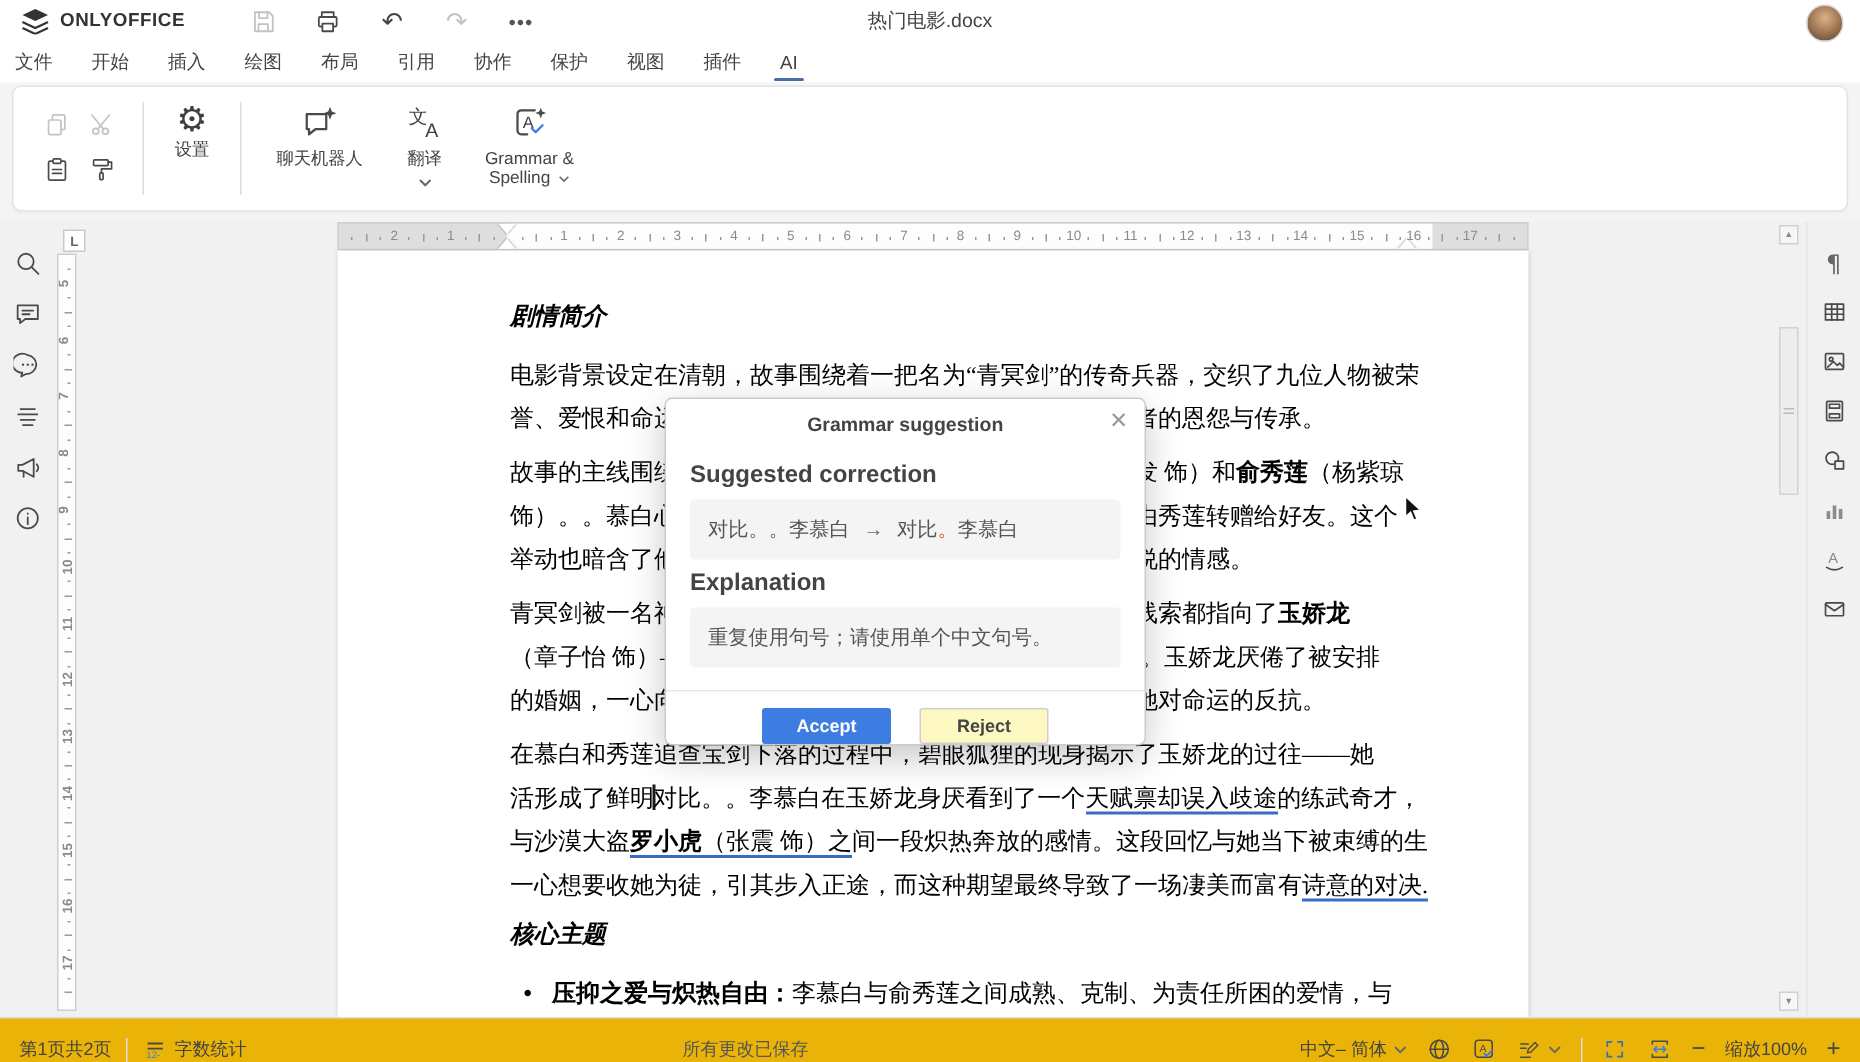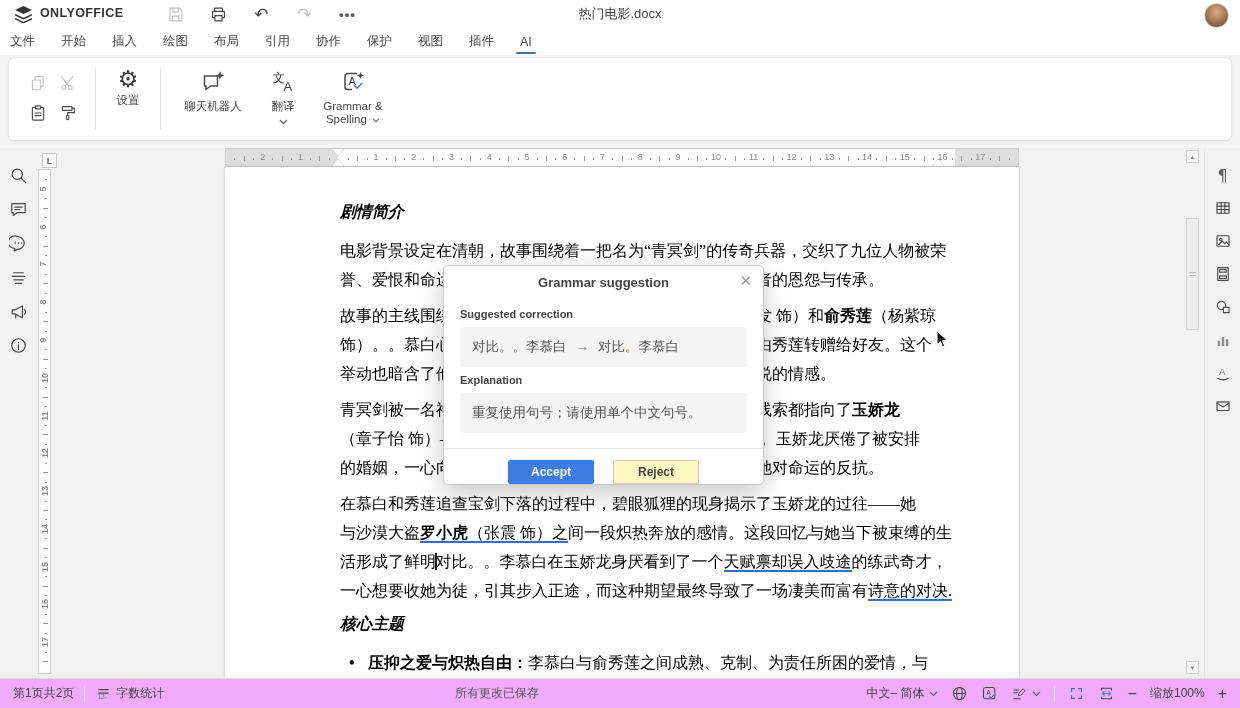--- a/index.html
+++ b/index.html
@@ -87,33 +87,33 @@
   .right-rail{position:absolute;right:0;top:0;width:36px;height:100%;display:flex;flex-direction:column;align-items:center;padding-top:16px;gap:11px;box-sizing:border-box;border-left:1px solid #e6e6e6}
   .para-glyph{font-size:16px;color:#666;font-family:"DejaVu Sans",sans-serif}
 
   
   .dialog{position:absolute;left:443px;top:117px;width:319px;background:#fff;border:1px solid #cbcbcb;border-radius:5px;
     box-shadow:0 8px 24px rgba(0,0,0,.22);z-index:50}
   .dlg-head{height:33px;display:flex;align-items:center;justify-content:center;position:relative}
   .dlg-title{font-size:13px;font-weight:bold;color:#444}
   .dlg-close{position:absolute;right:11px;top:7px;font-size:15px;color:#999;cursor:pointer;line-height:1}
   .dlg-body{padding:2px 16px 0}
-  .dlg-label{font-size:11px;font-weight:bold;color:#444;margin:7px 0 7px}
+  .dlg-label{font-size:16px;font-weight:bold;color:#444;margin:7px 0 7px}
   .dlg-box{background:#f4f4f4;border-radius:3px;padding:11px 12px;font-size:13.5px;color:#555}
   .dlg-box .red{color:#df402e}
   .dlg-box .arr{margin:0 9px;color:#666}
   .dlg-div{height:1px;background:#e7e7e7;margin:15px -16px 0}
   .dlg-btns{display:flex;justify-content:center;gap:19px;padding:11px 0 0}
   .btn{min-width:86px;height:24px;border-radius:2px;font-size:12px;font-weight:bold;display:flex;align-items:center;justify-content:center;cursor:pointer;box-sizing:border-box}
   .btn-accept{background:#3d7de2;color:#fff}
   .btn-reject{background:#fef9c3;color:#444;border:1px solid #cfcfcf}
 
   
-  .statusbar{position:absolute;left:0;top:678px;width:100%;height:30px;background:#f0abfc;border-top:1px solid #dcdcdc;
-    box-sizing:border-box;display:flex;align-items:center;font-size:12px;color:#444}
+  .statusbar{position:absolute;left:0;top:678px;width:100%;height:30px;background:#eab308;border-top:1px solid #dcdcdc;
+    box-sizing:border-box;display:flex;align-items:flex-end;font-size:12px;color:#444}
   .sb-left{display:flex;align-items:center;gap:10px;padding-left:13px}
   .sb-div{width:1px;height:16px;background:#dedede}
   .sb-center{position:absolute;left:455px;color:#555}
   .sb-right{margin-left:auto;display:flex;align-items:center;gap:13px;padding-right:13px}
   .sb-item{display:flex;align-items:center;gap:4px;cursor:pointer}
   .pm{font-size:16px;color:#444;font-weight:normal;cursor:pointer;line-height:1}
   .mouse-cursor{position:absolute;left:936px;top:182px;z-index:60;pointer-events:none}
 
   svg.i{fill:none;stroke:#4a4a4a;stroke-width:1.5;stroke-linecap:round;stroke-linejoin:round}
   svg.i .fill{fill:#4a4a4a;stroke:none}
@@ -471,22 +471,22 @@
             <div class="doc-line"><span>饰）。。慕白心生退隐之意，决定将青冥剑托付给贝勒爷，由秀莲转赠给好友。这个</span></div>
             <div class="doc-line"><span>举动也暗含了他对秀莲多年来积攒于心、克制隐忍而未曾日说的情感。</span></div>
           </div>
           <div class="doc-p">
             <div class="doc-line"><span>青冥剑被一名神秘的蒙面飞贼盗走，而此后几乎所有的调查线索都指向了</span><span class="b">玉娇龙</span></div>
             <div class="doc-line"><span>（章子怡 饰）——九门提督之女，一位即将出嫁的贵族小姐。玉娇龙厌倦了被安排</span></div>
             <div class="doc-line"><span>的婚姻，一心向往自由自在、快意恩仇的江湖生活，盗剑是她对命运的反抗。</span></div>
           </div>
           <div class="doc-p">
             <div class="doc-line"><span>在慕白和秀莲追查宝剑下落的过程中，碧眼狐狸的现身揭示了玉娇龙的过往——她</span></div>
+            <div class="doc-line"><span>活形成了鲜明</span><span class="caret"></span><span>对比。。李慕白在玉娇龙身厌看到了一个</span><span class="u">天赋禀却误入歧途</span><span>的练武奇才，</span></div>
             <div class="doc-line"><span>与沙漠大盗</span><span class="b u">罗小虎</span><span class="u">（张震 饰）之</span><span>间一段炽热奔放的感情。这段回忆与她当下被束缚的生</span></div>
-            <div class="doc-line"><span>活形成了鲜明</span><span class="caret"></span><span>对比。。李慕白在玉娇龙身厌看到了一个</span><span class="u">天赋禀却误入歧途</span><span>的练武奇才，</span></div>
             <div class="doc-line"><span>一心想要收她为徒，引其步入正途，而这种期望最终导致了一场凄美而富有</span><span class="u">诗意的对决.</span></div>
           </div>
           <div class="doc-h">核心主题</div>
           <div class="doc-p doc-bullet">
             <div class="doc-line"><span class="bullet-m">•</span><span class="b">压抑之爱与炽热自由：</span><span>李慕白与俞秀莲之间成熟、克制、为责任所困的爱情，与</span></div>
             <div class="doc-line"><span>玉娇龙和罗小虎之间原始、冲动、不计后果的激情形成鲜明对比。</span></div>
           </div>
         </div>
     </div>
 

